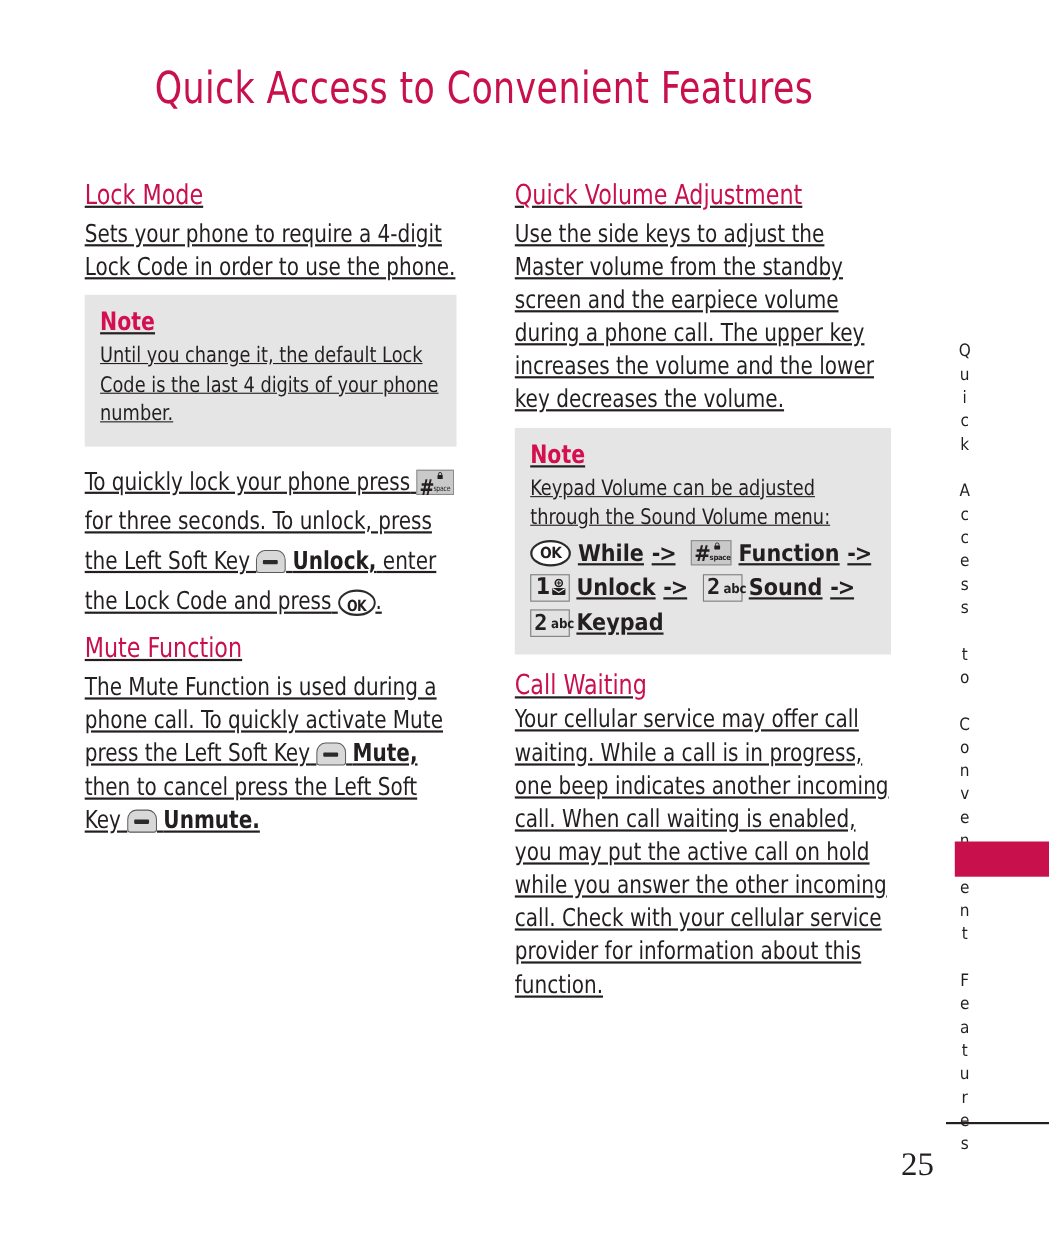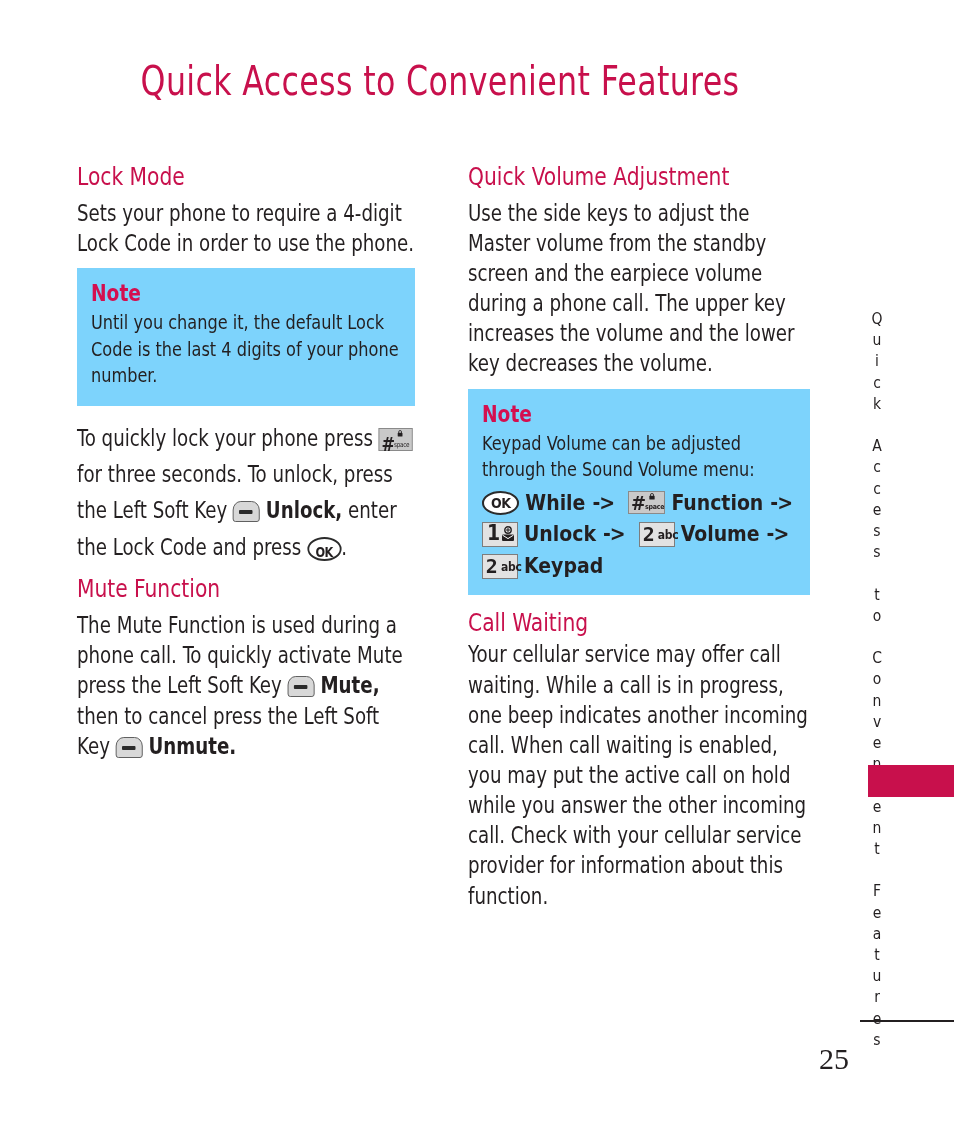--- a/index.html
+++ b/index.html
@@ -30,20 +30,21 @@
     font-family: "DejaVu Sans", sans-serif;
     font-stretch: condensed;
     transform: scaleX(0.88);
     transform-origin: center;
   }
 
   
   .col {
     position: absolute;
     top: 163px;
+    text-decoration: underline;
   }
   .col-left  { left: 77px;  width: 345px; }
   .col-right { left: 468px; width: 348px; }
 
   h2.sect {
     margin: 0 0 6px 0;
     font-size: 25px;
     font-weight: 400;
     color: #d4145a;
     color: #c8104c;
@@ -66,21 +67,21 @@
     transform-origin: left center;
     width: 111%;
   }
   p.body.loose { line-height: 1.62; }
   p.body.narrow { width: 108%; }
 
   b.strong { font-weight: 700; }
 
   
   .note {
-    background: #7dd3fc;
+    background: #e5e5e5;
     padding: 12px 14px 16px 14px;
     margin: 4px 0 14px 0;
     box-sizing: border-box;
   }
   .note .note-title {
     font-size: 23px;
     font-weight: 700;
     color: #d40f4f;
     margin: 0 0 4px 0;
     font-family: "DejaVu Sans", sans-serif;
@@ -361,21 +362,21 @@
           <rect x="1" y="8.5" width="12" height="6.5" rx="1" fill="#231f20"></rect>
           <path d="M1.6 9.2 L7 12.6 L12.4 9.2" fill="none" stroke="#ffffff" stroke-width="1"></path>
         </svg>
       </span>
       <span class="lbl">Unlock</span>
       <span class="arrow">-&gt;</span>
       <span class="key-num inline-icon" style="margin-left:10px">
         <span class="dg2">2</span>
         <span class="sub">abc</span>
       </span>
-      <span class="lbl">Volume</span>
+      <span class="lbl">Sound</span>
       <span class="arrow">-&gt;</span>
     </div>
 
     <div class="keyline">
       <span class="key-num inline-icon">
         <span class="dg2">2</span>
         <span class="sub">abc</span>
       </span>
       <span class="lbl">Keypad</span>
     </div>

